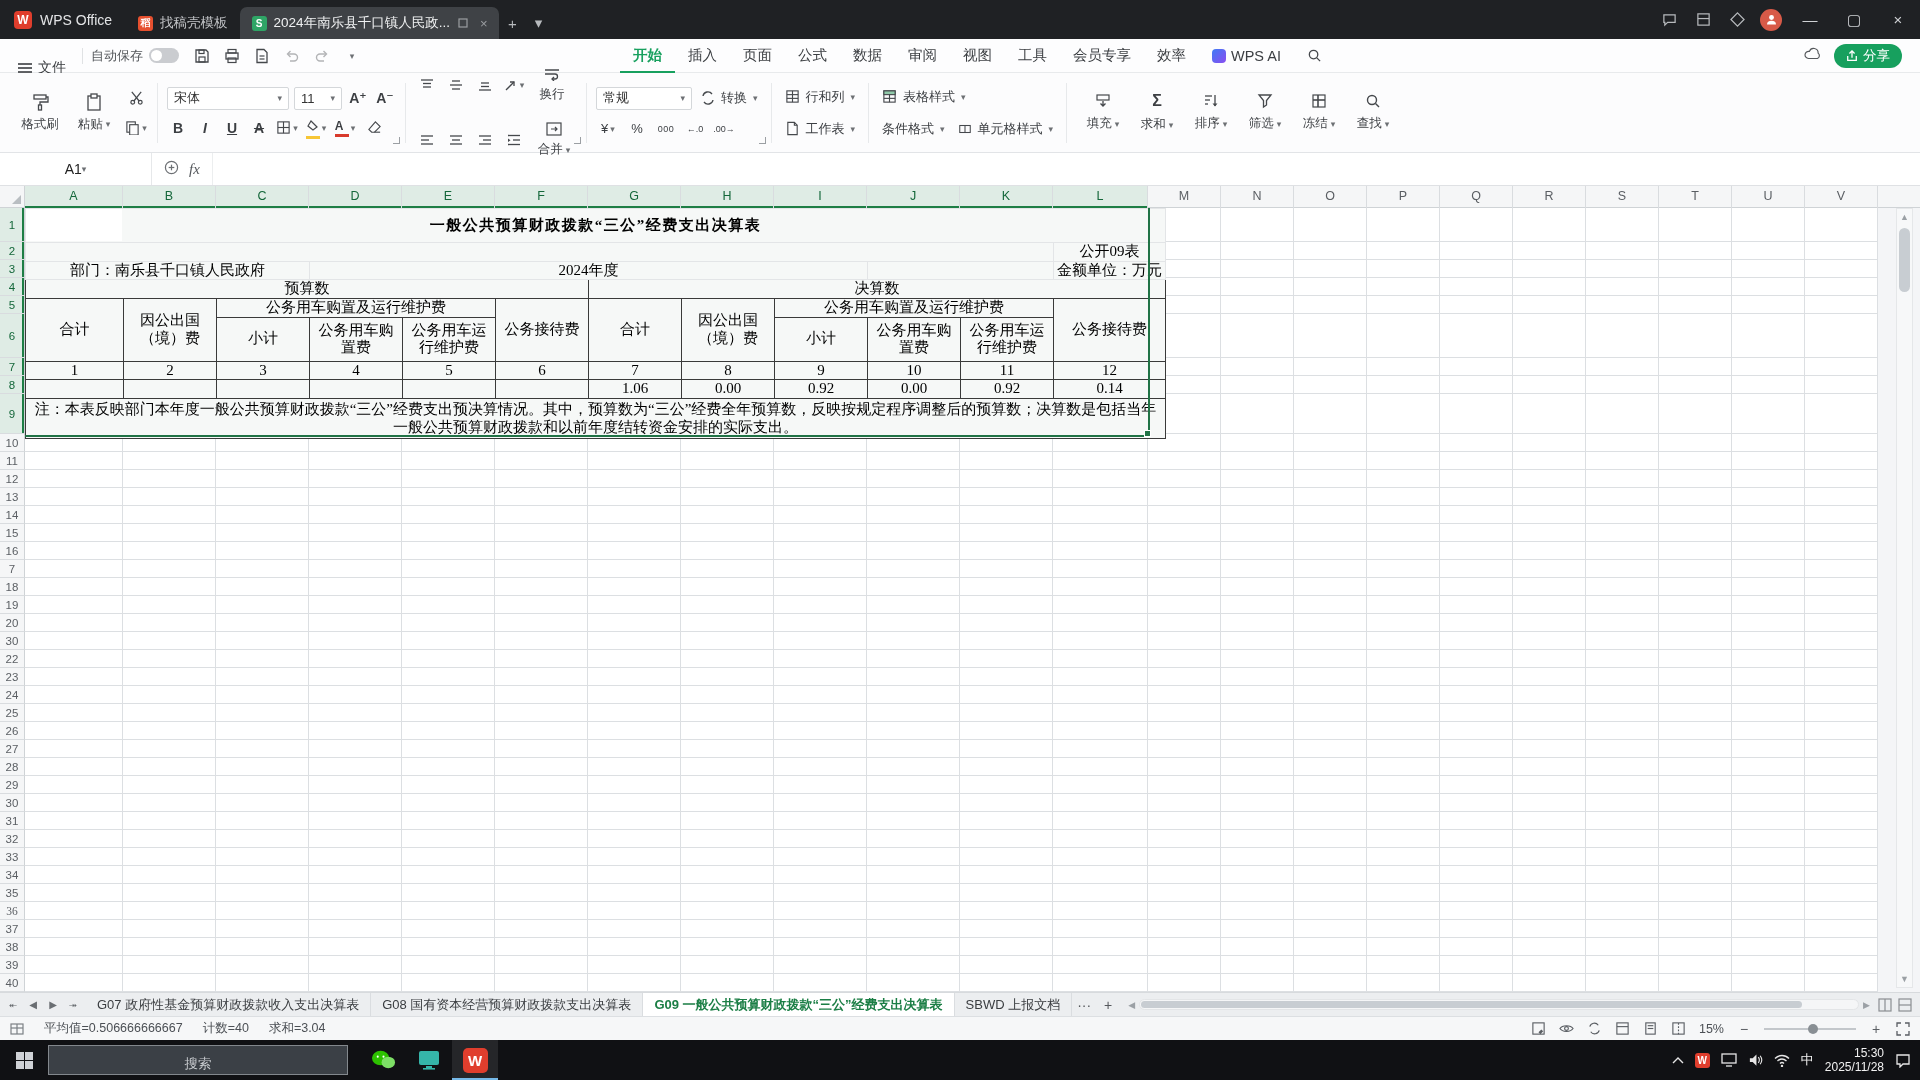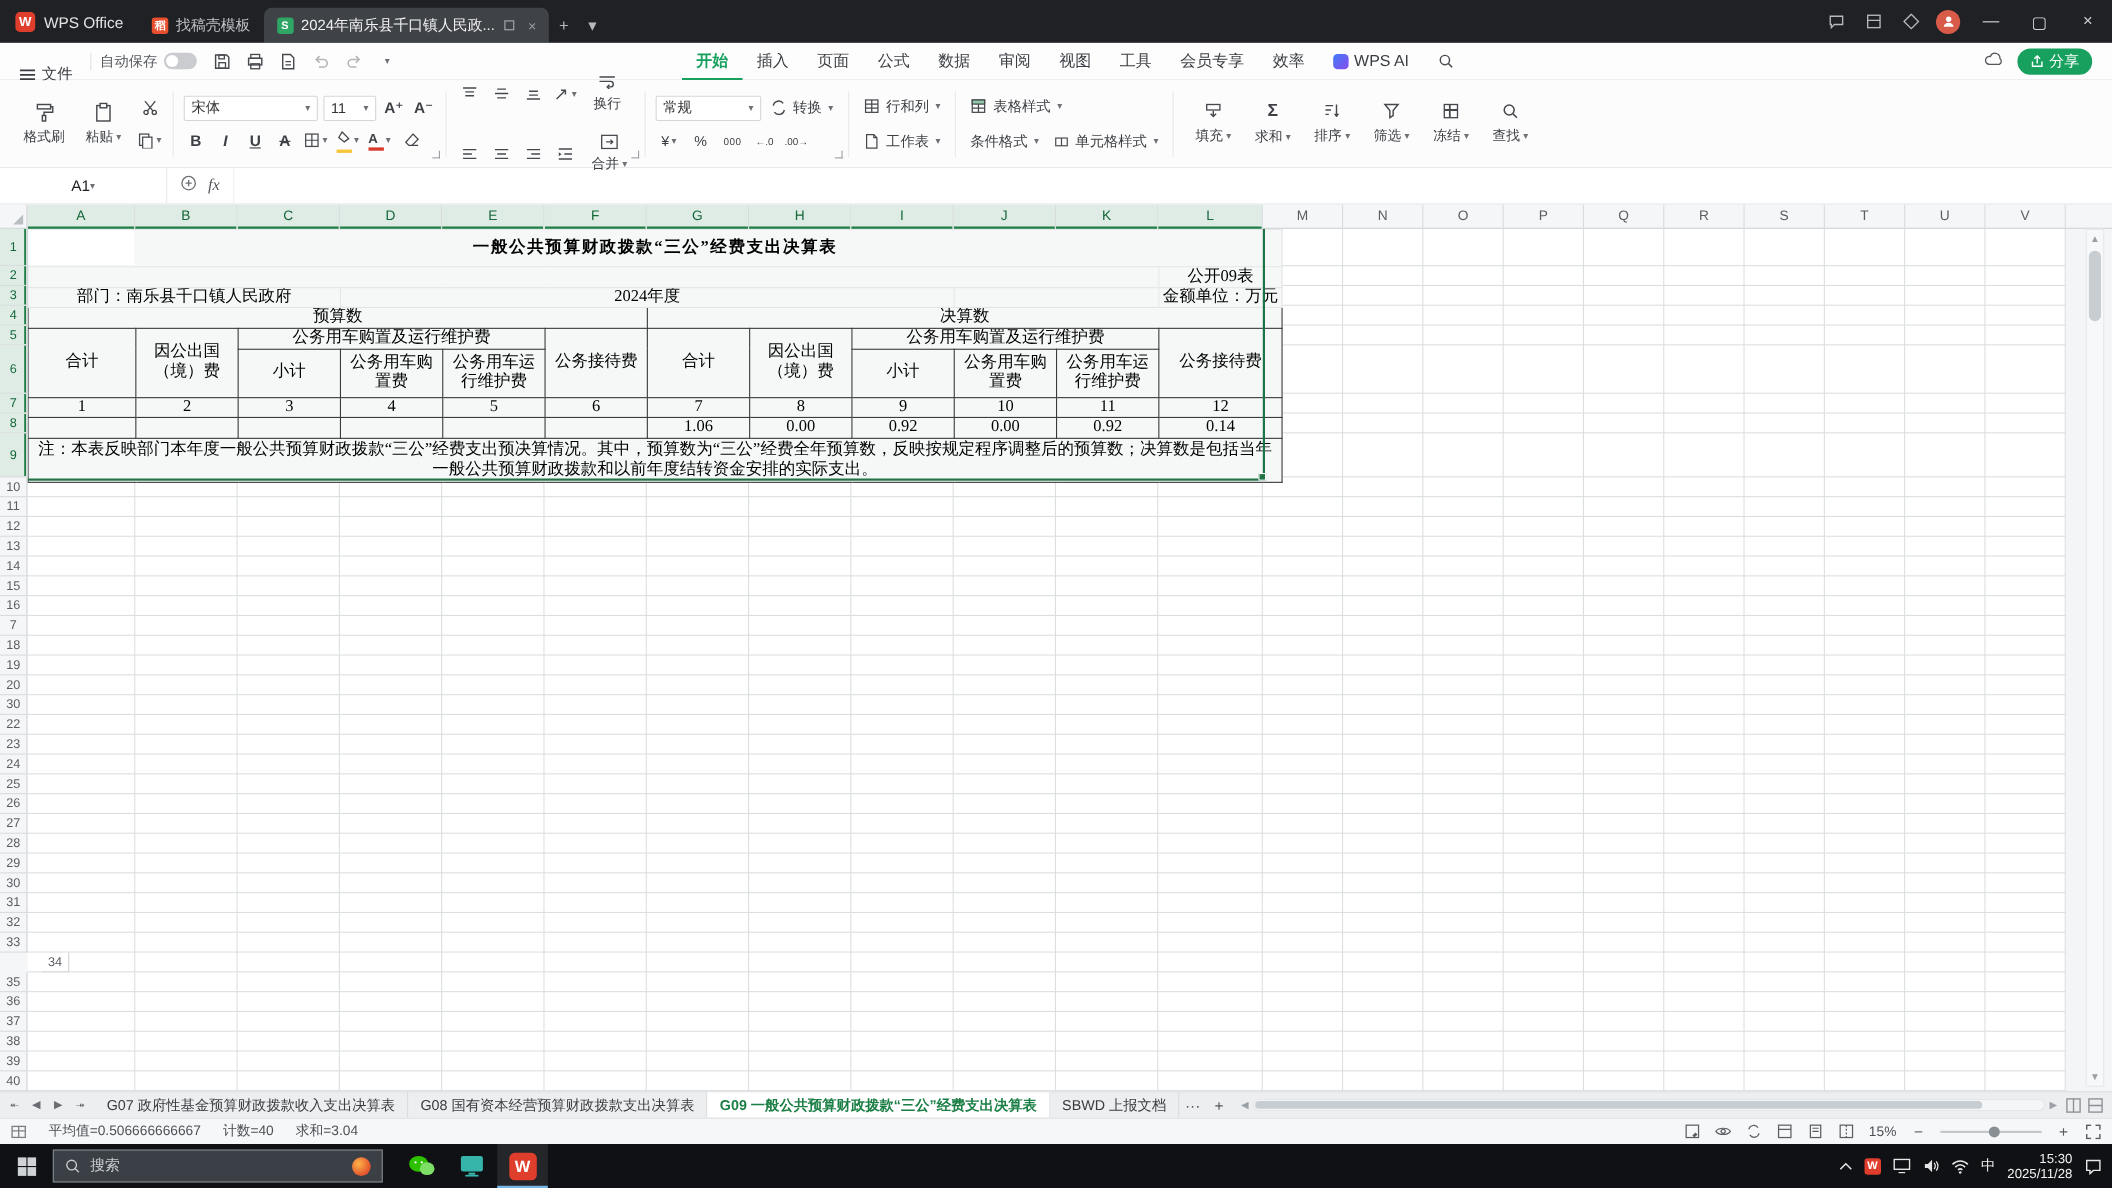--- a/index.html
+++ b/index.html
@@ -117,21 +117,21 @@
   .statusbar { height:24px; background:#f6f7f8; border-top:1px solid #dcdfe2; display:flex; align-items:center; padding:0 10px; font-size:12.5px; color:#4c5055; flex:none; }
   .st-left { display:flex; align-items:center; gap:20px; }
   .st-right { margin-left:auto; display:flex; align-items:center; gap:13px; }
   .zoom-track { width:92px; height:2px; background:#c3c7cb; position:relative; }
   .zoom-knob { position:absolute; left:44px; top:-4px; width:10px; height:10px; border-radius:50%; background:#898f94; }
   .zbtn { color:#5a5e63; font-size:14px; width:14px; text-align:center; }
 
   
   .taskbar { height:40px; background:#101114; display:flex; align-items:center; color:#e6e6e6; flex:none; }
   .tk-start { width:48px; height:40px; display:flex; align-items:center; justify-content:center; }
-  .tk-search { width:300px; height:30px; background:#3b4046; border:1px solid #83888d; display:flex; align-items:center; gap:9px; padding:0 10px; font-size:13.5px; color:#c9ccd0; }
+  .tk-search { width:300px; height:30px; background:#3b4046; border:1px solid #83888d; display:flex; align-items:center; gap:9px; padding:0 10px; font-size:13.5px; color:#c9ccd0;flex-direction:column; }
   .orb { margin-left:auto; width:17px; height:17px; border-radius:50%; background:radial-gradient(circle at 35% 35%, #ffb347, #e2542e 70%); }
   .tk-apps { display:flex; height:40px; margin-left:12px; }
   .tk-app { width:46px; height:40px; display:flex; align-items:center; justify-content:center; }
   .tk-app.active { background:rgba(255,255,255,.09); box-shadow:inset 0 -2px 0 #76b9e8; }
   .appico { width:25px; height:25px; border-radius:5px; display:flex; align-items:center; justify-content:center; color:#fff; font-weight:bold; font-size:15px; }
   .tk-tray { margin-left:auto; display:flex; align-items:center; gap:11px; padding-right:9px; }
   .tray-ico { display:flex; align-items:center; justify-content:center; }
   .ime { font-size:13px; color:#f0f0f0; }
   .clock { text-align:right; font-size:12px; line-height:14px; color:#f2f2f2; }
 </style>
@@ -704,23 +704,23 @@
         <div class="rowhead" style="height: 18px;">24</div>
         <div class="rowhead" style="height: 18px;">25</div>
         <div class="rowhead" style="height: 18px;">26</div>
         <div class="rowhead" style="height: 18px;">27</div>
         <div class="rowhead" style="height: 18px;">28</div>
         <div class="rowhead" style="height: 18px;">29</div>
         <div class="rowhead" style="height: 18px;">30</div>
         <div class="rowhead" style="height: 18px;">31</div>
         <div class="rowhead" style="height: 18px;">32</div>
         <div class="rowhead" style="height: 18px;">33</div>
-        <div class="rowhead" style="height: 18px; margin-left: 38px;">34</div>
+        <div class="rowhead" style="height: 18px;">34</div>
         <div class="rowhead" style="height: 18px;">35</div>
-        <div class="rowhead" style="height: 18px;">36</div>
+        <div class="rowhead" style="height: 18px; font-family: Liberation Serif, serif;">36</div>
         <div class="rowhead" style="height: 18px;">37</div>
         <div class="rowhead" style="height: 18px;">38</div>
         <div class="rowhead" style="height: 18px;">39</div>
         <div class="rowhead" style="height: 18px;">40</div>
       </div>
     <div class="canvas" id="canvas">
 
       <table class="report">
         <colgroup>
           <col style="width:98px">

